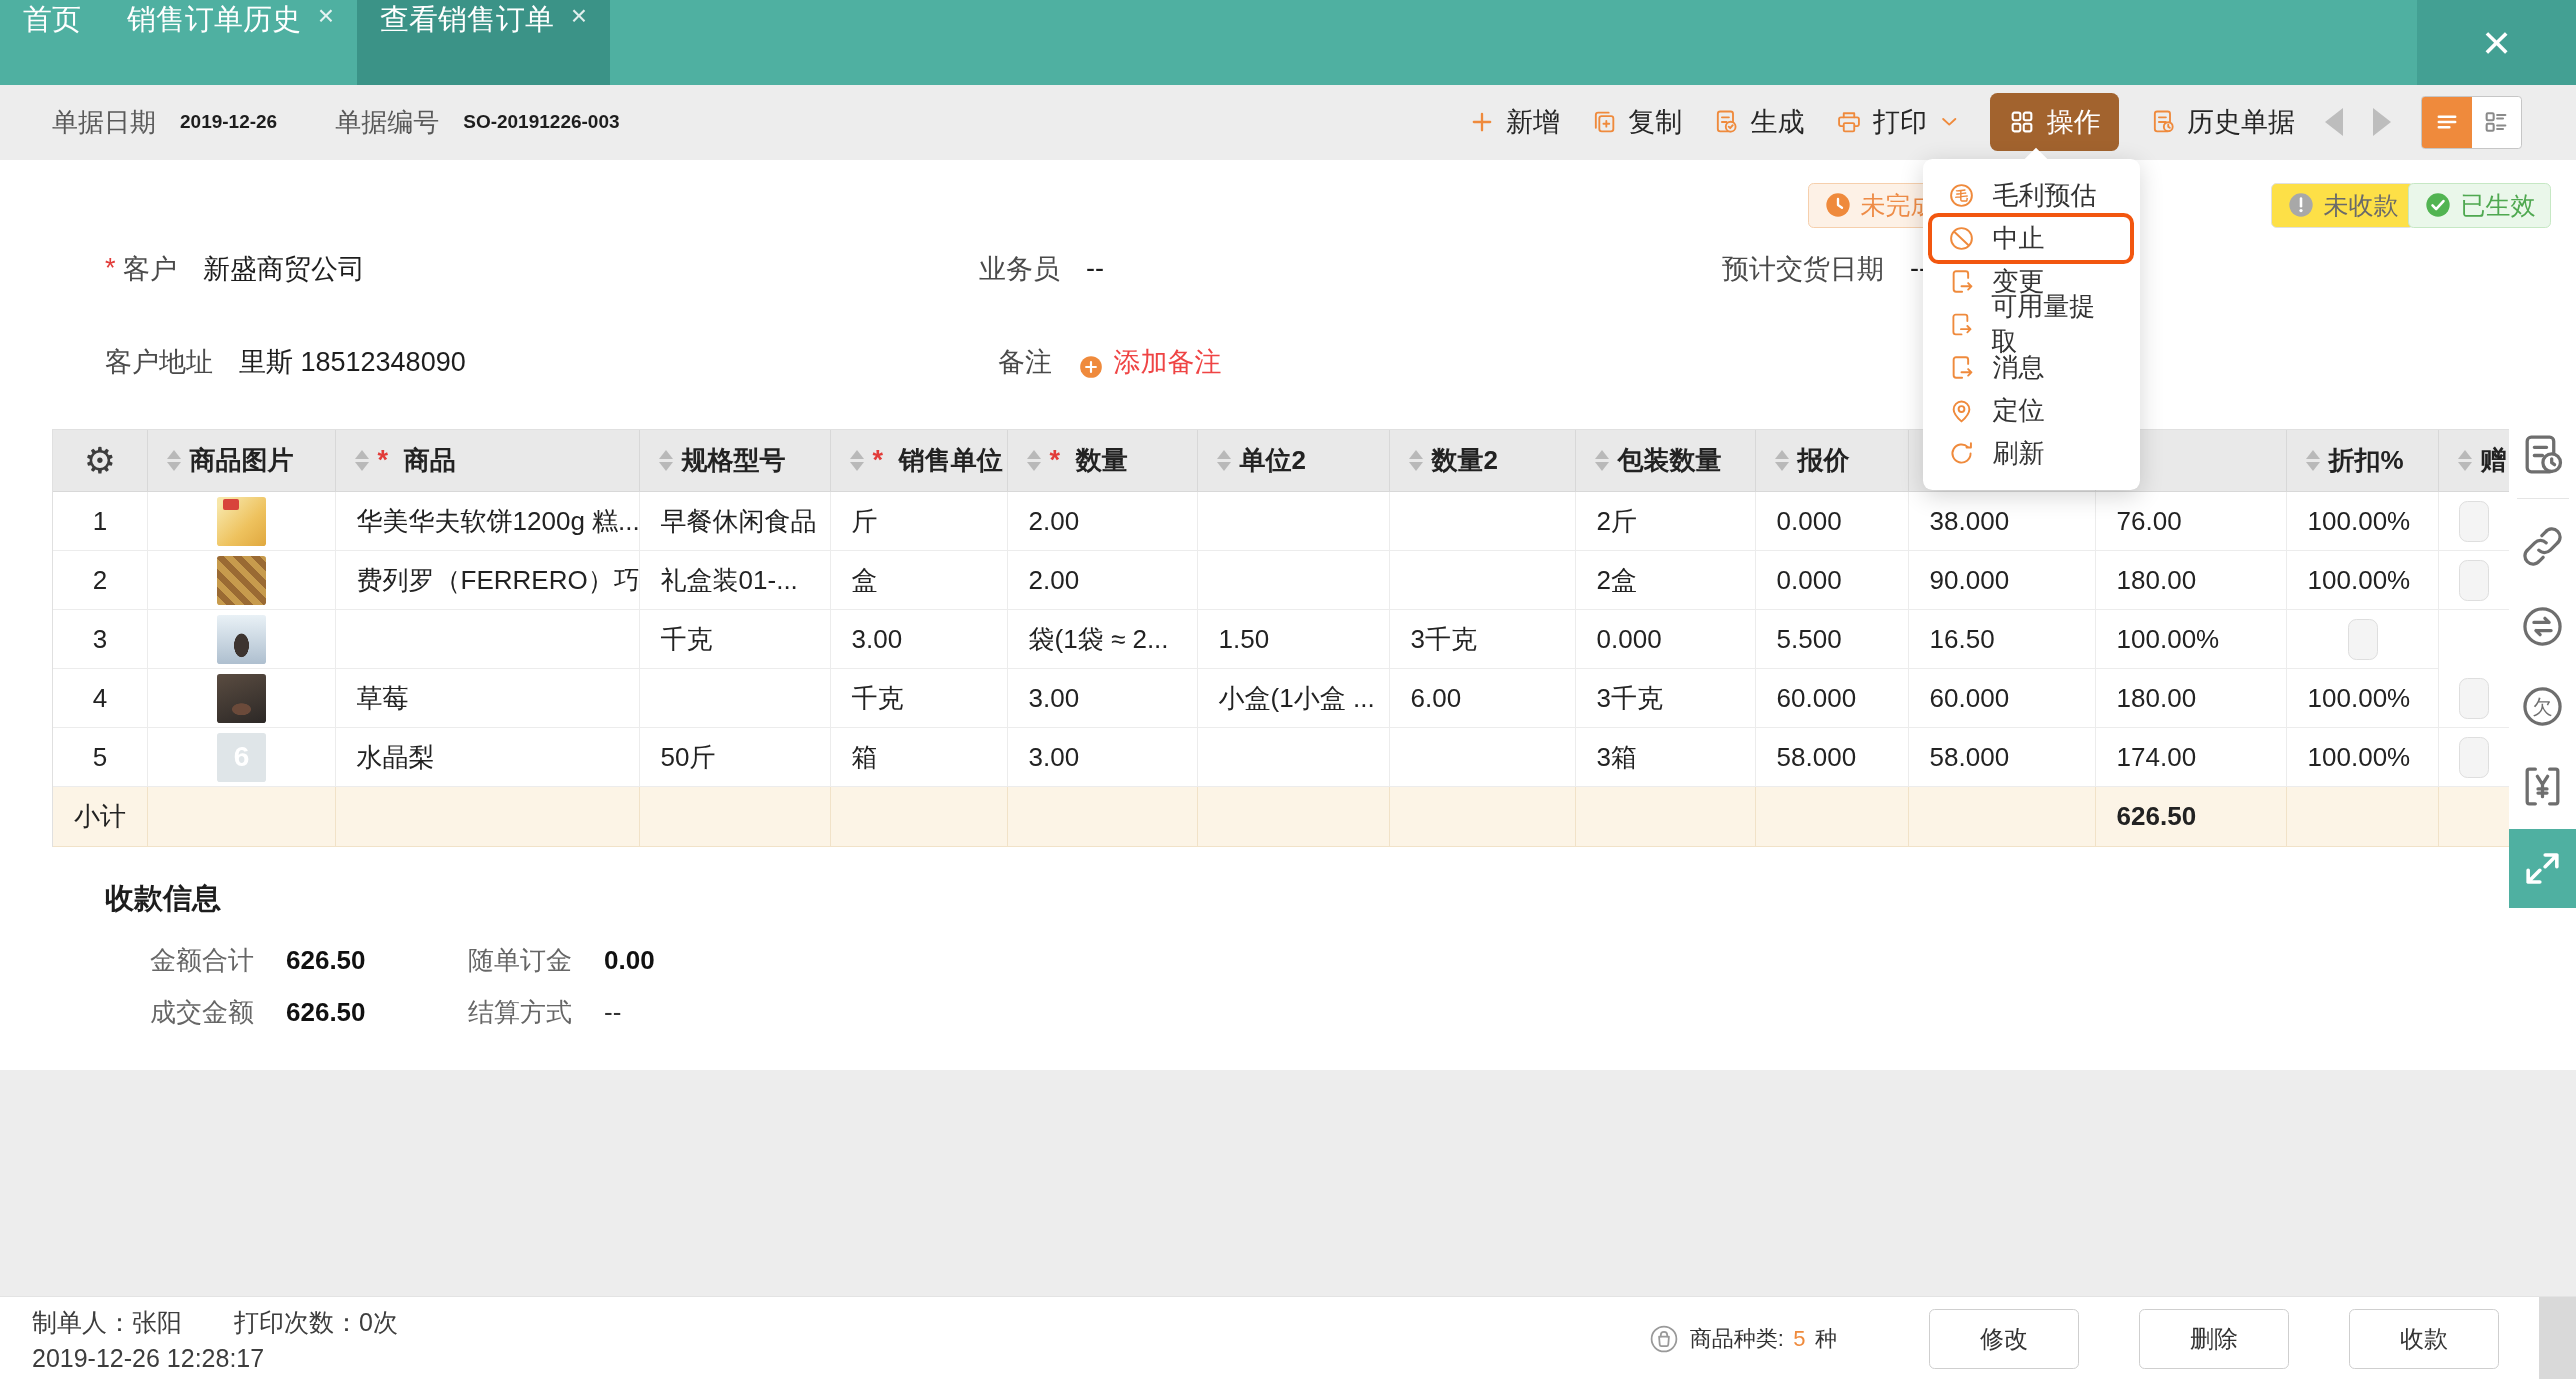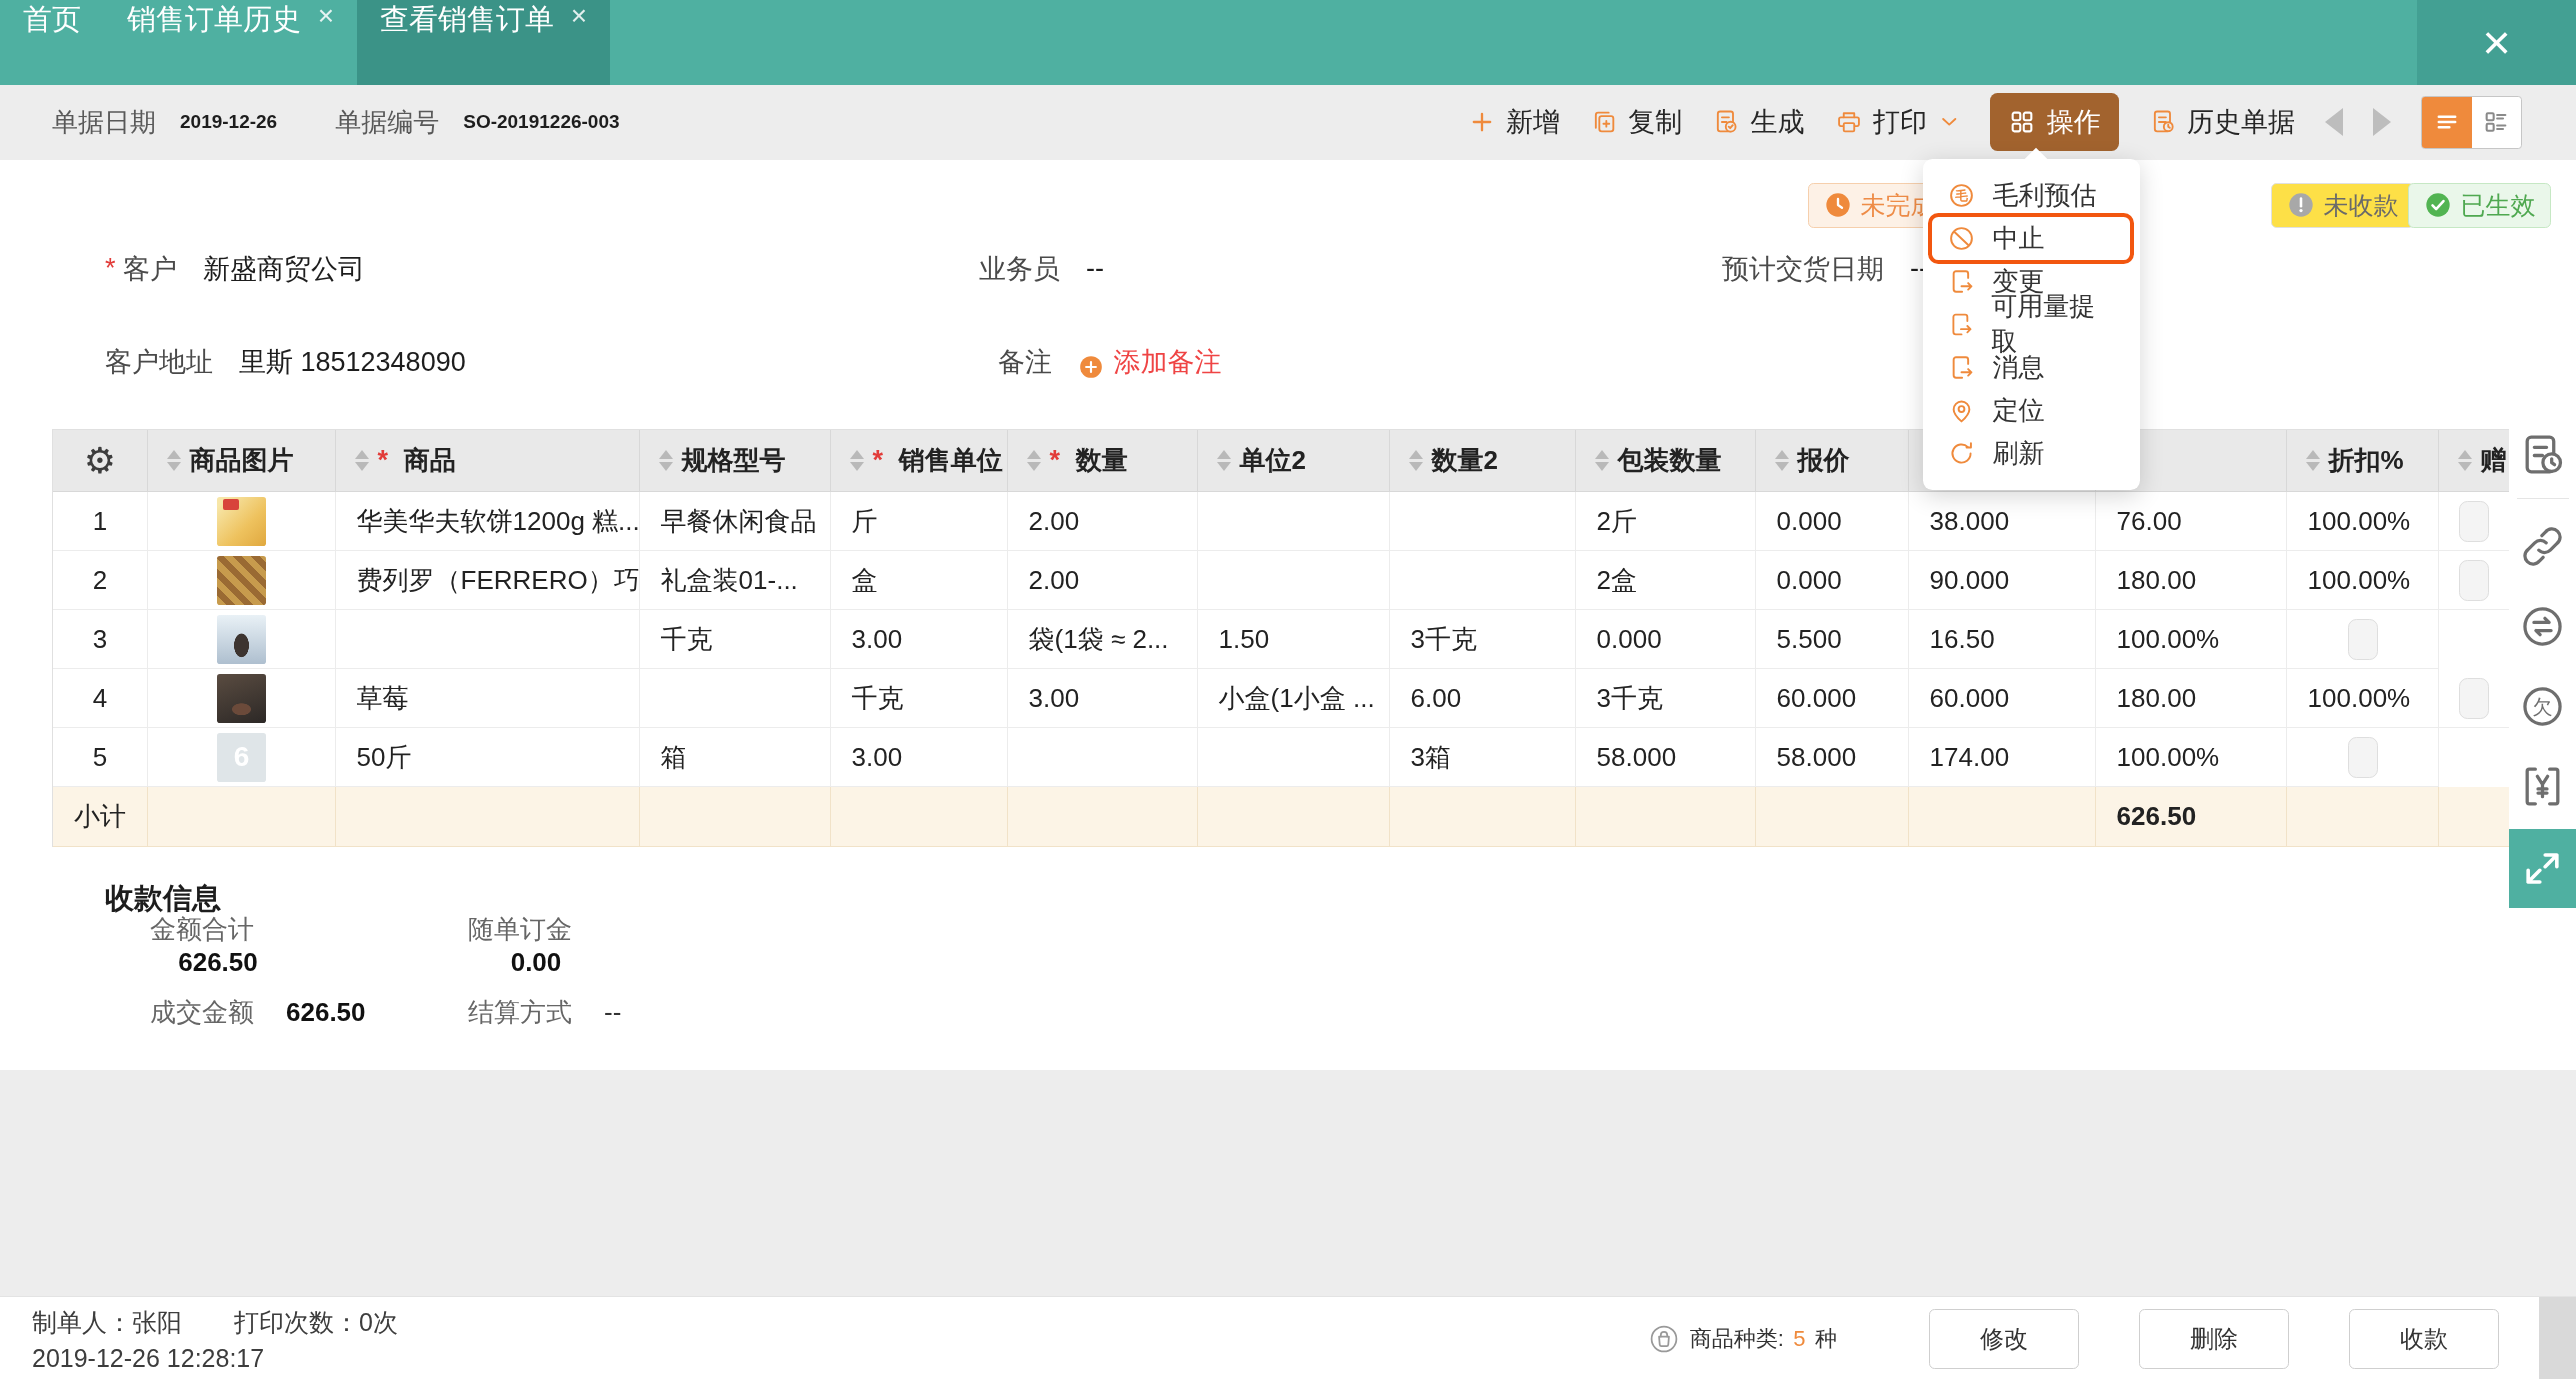--- a/index.html
+++ b/index.html
@@ -85,21 +85,21 @@
   .img-r4{background:#DFE5E8;display:flex;align-items:center;justify-content:center;}
   .img-r4::after{content:"6";color:#fff;font-size:28px;font-weight:700;}
   .gift{width:28px;height:39px;background:#F4F4F4;border:0.9px solid #DEDEDE;border-radius:8.4px;cursor:pointer;}
 
   
   .paytitle{position:absolute;left:105px;top:719px;font-size:29px;font-weight:700;color:#1D1D1D;}
   .pay{position:absolute;display:flex;align-items:center;font-size:26px;height:36px;}
   .pay .plbl{color:#666;margin-right:32px;}
   .pay .pval{color:#111;font-weight:600;}
   .pay .pval.dash{font-weight:400;color:#333;}
-  .pr1{top:752px;flex-direction:column;} .pr2{top:834px;}
+  .pr1{top:782px;} .pr2{top:834px;}
   .pc1{left:150px;} .pc2{left:468px;}
 
   
   .stools{position:absolute;right:0;top:252px;width:67px;height:501px;background:#fff;display:flex;flex-direction:column;align-items:center;padding-top:19px;box-sizing:border-box;z-index:12;}
   .stool{background:none;border:none;padding:0;margin:0 0 0 0;color:#6E6E6E;cursor:pointer;}
   .stool .ic{width:49px;height:49px;}
   .stool + .stool{margin-top:28px;}
   .sdiv{width:52px;border-bottom:0.9px solid #E5E5E5;margin:15px 0 22.5px;}
   .expand{position:absolute;right:0;top:669px;width:67px;height:79px;background:#4FB0A1;display:flex;align-items:center;justify-content:center;color:#fff;cursor:pointer;z-index:13;}
   .expand .ic{width:43px;height:43px;}
@@ -545,20 +545,21 @@
           <div class="cell">100.00%</div>
           <div class="cell c-center">
             <div class="gift"></div>
           </div>
         </div>
         <div class="trow" style="grid-template-columns: 95px 188px 304px 191px 177px 190px 192px 186px 180px 153px 187px 191px 152px 71px;">
           <div class="cell c-center">5</div>
           <div class="cell c-center">
             <div class="pimg img-r4"></div>
           </div>
+          <div class="cell">水晶梨</div>
           <div class="cell">50斤</div>
           <div class="cell">箱</div>
           <div class="cell">3.00</div>
           <div class="cell"></div>
           <div class="cell"></div>
           <div class="cell">3箱</div>
           <div class="cell">58.000</div>
           <div class="cell">58.000</div>
           <div class="cell">174.00</div>
           <div class="cell">100.00%</div>

